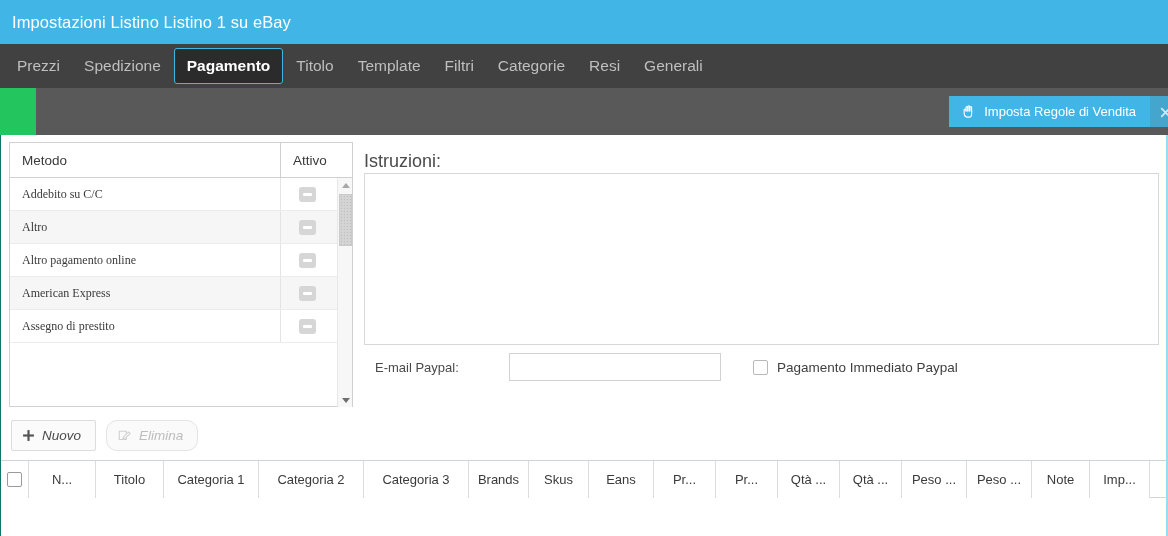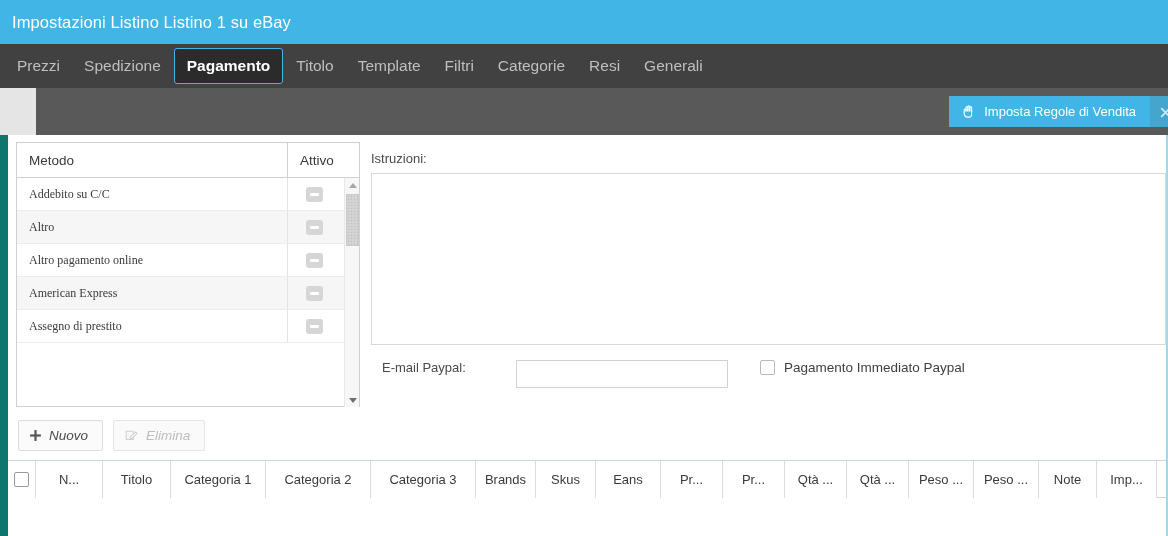--- a/index.html
+++ b/index.html
@@ -4,21 +4,21 @@
 <style>
   * { box-sizing: border-box; }
   html, body {
     margin: 0; padding: 0;
     width: 1168px; height: 536px;
     overflow: hidden;
     background: #ffffff;
     font-family: "Liberation Sans", sans-serif;
     -webkit-font-smoothing: antialiased;
   }
-  #app { position: relative; width: 1168px; height: 536px; background: #e5e5e5; }
+  #app { position: relative; width: 1168px; height: 536px; background: #22c55e; }
 
   
   .titlebar {
     position: absolute; left: 0; top: 0; width: 1168px; height: 44px;
     background: #41b6e6;
     display: flex; align-items: center;
   }
   .titlebar-text {
     color: #ffffff; font-size: 16.5px; padding-left: 12px;
     letter-spacing: .1px; white-space: nowrap;
@@ -64,21 +64,21 @@
   .rule-close {
     width: 30px; background: #44a6cc; display: flex;
     align-items: center; justify-content: center; cursor: pointer;
   }
   .x-icon { display: block; width: 13px; height: 13px; }
 
   
   .content {
     position: absolute; left: 0; top: 135px; width: 1168px; height: 401px;
     background: #ffffff;
-    border-left: 8px solid #0f766e;
+    border-left: 1px solid #0f766e;
     border-right: 2px solid #9fd9f0;
   }
 
   
   .methods-panel {
     position: absolute; left: 8px; top: 7px;
     width: 344px; height: 265px;
     border: 1px solid #d0d0d0; background: #fff;
   }
   .methods-head {
@@ -142,37 +142,37 @@
 
   
   .btnrow { position: absolute; left: 10px; top: 285px; display: flex; gap: 10px; font-style: italic; }
   .gbtn {
     height: 31px; display: flex; align-items: center; gap: 7px;
     padding: 0 14px 0 10px; font-size: 13.5px;
     border: 1px solid #dcdcdc; background: #fbfbfb; color: #4a4a4a;
     cursor: pointer; font-family: "Liberation Sans", sans-serif;
     border-radius: 2px;
   }
-  .gbtn.disabled { color: #bdbdbd; background: #fafafa; border-color: #e4e4e4; cursor: default; }
+  .gbtn.disabled { color: #bdbdbd; background: #fafafa; border-color: #e4e4e4; cursor: default; border-radius: 11px; }
   .plus-icon { display: block; width: 13px; height: 13px; }
   .edit-icon { display: block; width: 15px; height: 14px; }
 
   
   .right-panel { position: absolute; left: 363px; top: 7px; right: 8px; }
-  .lbl { font-size: 13px; color: #4a4a4a; }
+  .lbl { font-size: 18px; color: #4a4a4a; }
   .istruzioni-label { position: absolute; left: 0; top: 9px; }
   .istruzioni-box {
     position: absolute; left: 0; top: 31px; width: 795px; height: 172px;
     border: 1px solid #d8d8d8; background: #ffffff; resize: none;
     font-family: "Liberation Sans", sans-serif; font-size: 13px;
     padding: 5px; outline: none; color: #333;
   }
   .paypal-row {
-    position: absolute; left: 0; top: 218px; width: 795px; height: 30px;
-    display: flex; align-items: flex-start;
+    position: absolute; left: 0; top: 210px; width: 795px; height: 30px;
+    display: flex; align-items: center;
   }
   .pp-label { width: 145px; font-size: 13px; color: #4a4a4a; padding-left: 11px; }
   .pp-input {
     width: 212px; height: 28px; border: 1px solid #d2d2d2; background: #fff;
     font-family: "Liberation Sans", sans-serif; font-size: 13px;
     padding: 0 6px; outline: none; color: #333;
   }
   .pp-check-wrap { display: flex; align-items: center; gap: 9px; margin-left: 32px; }
   .pp-check {
     width: 15px; height: 15px; border: 1px solid #b9b9b9; background: #fff;

